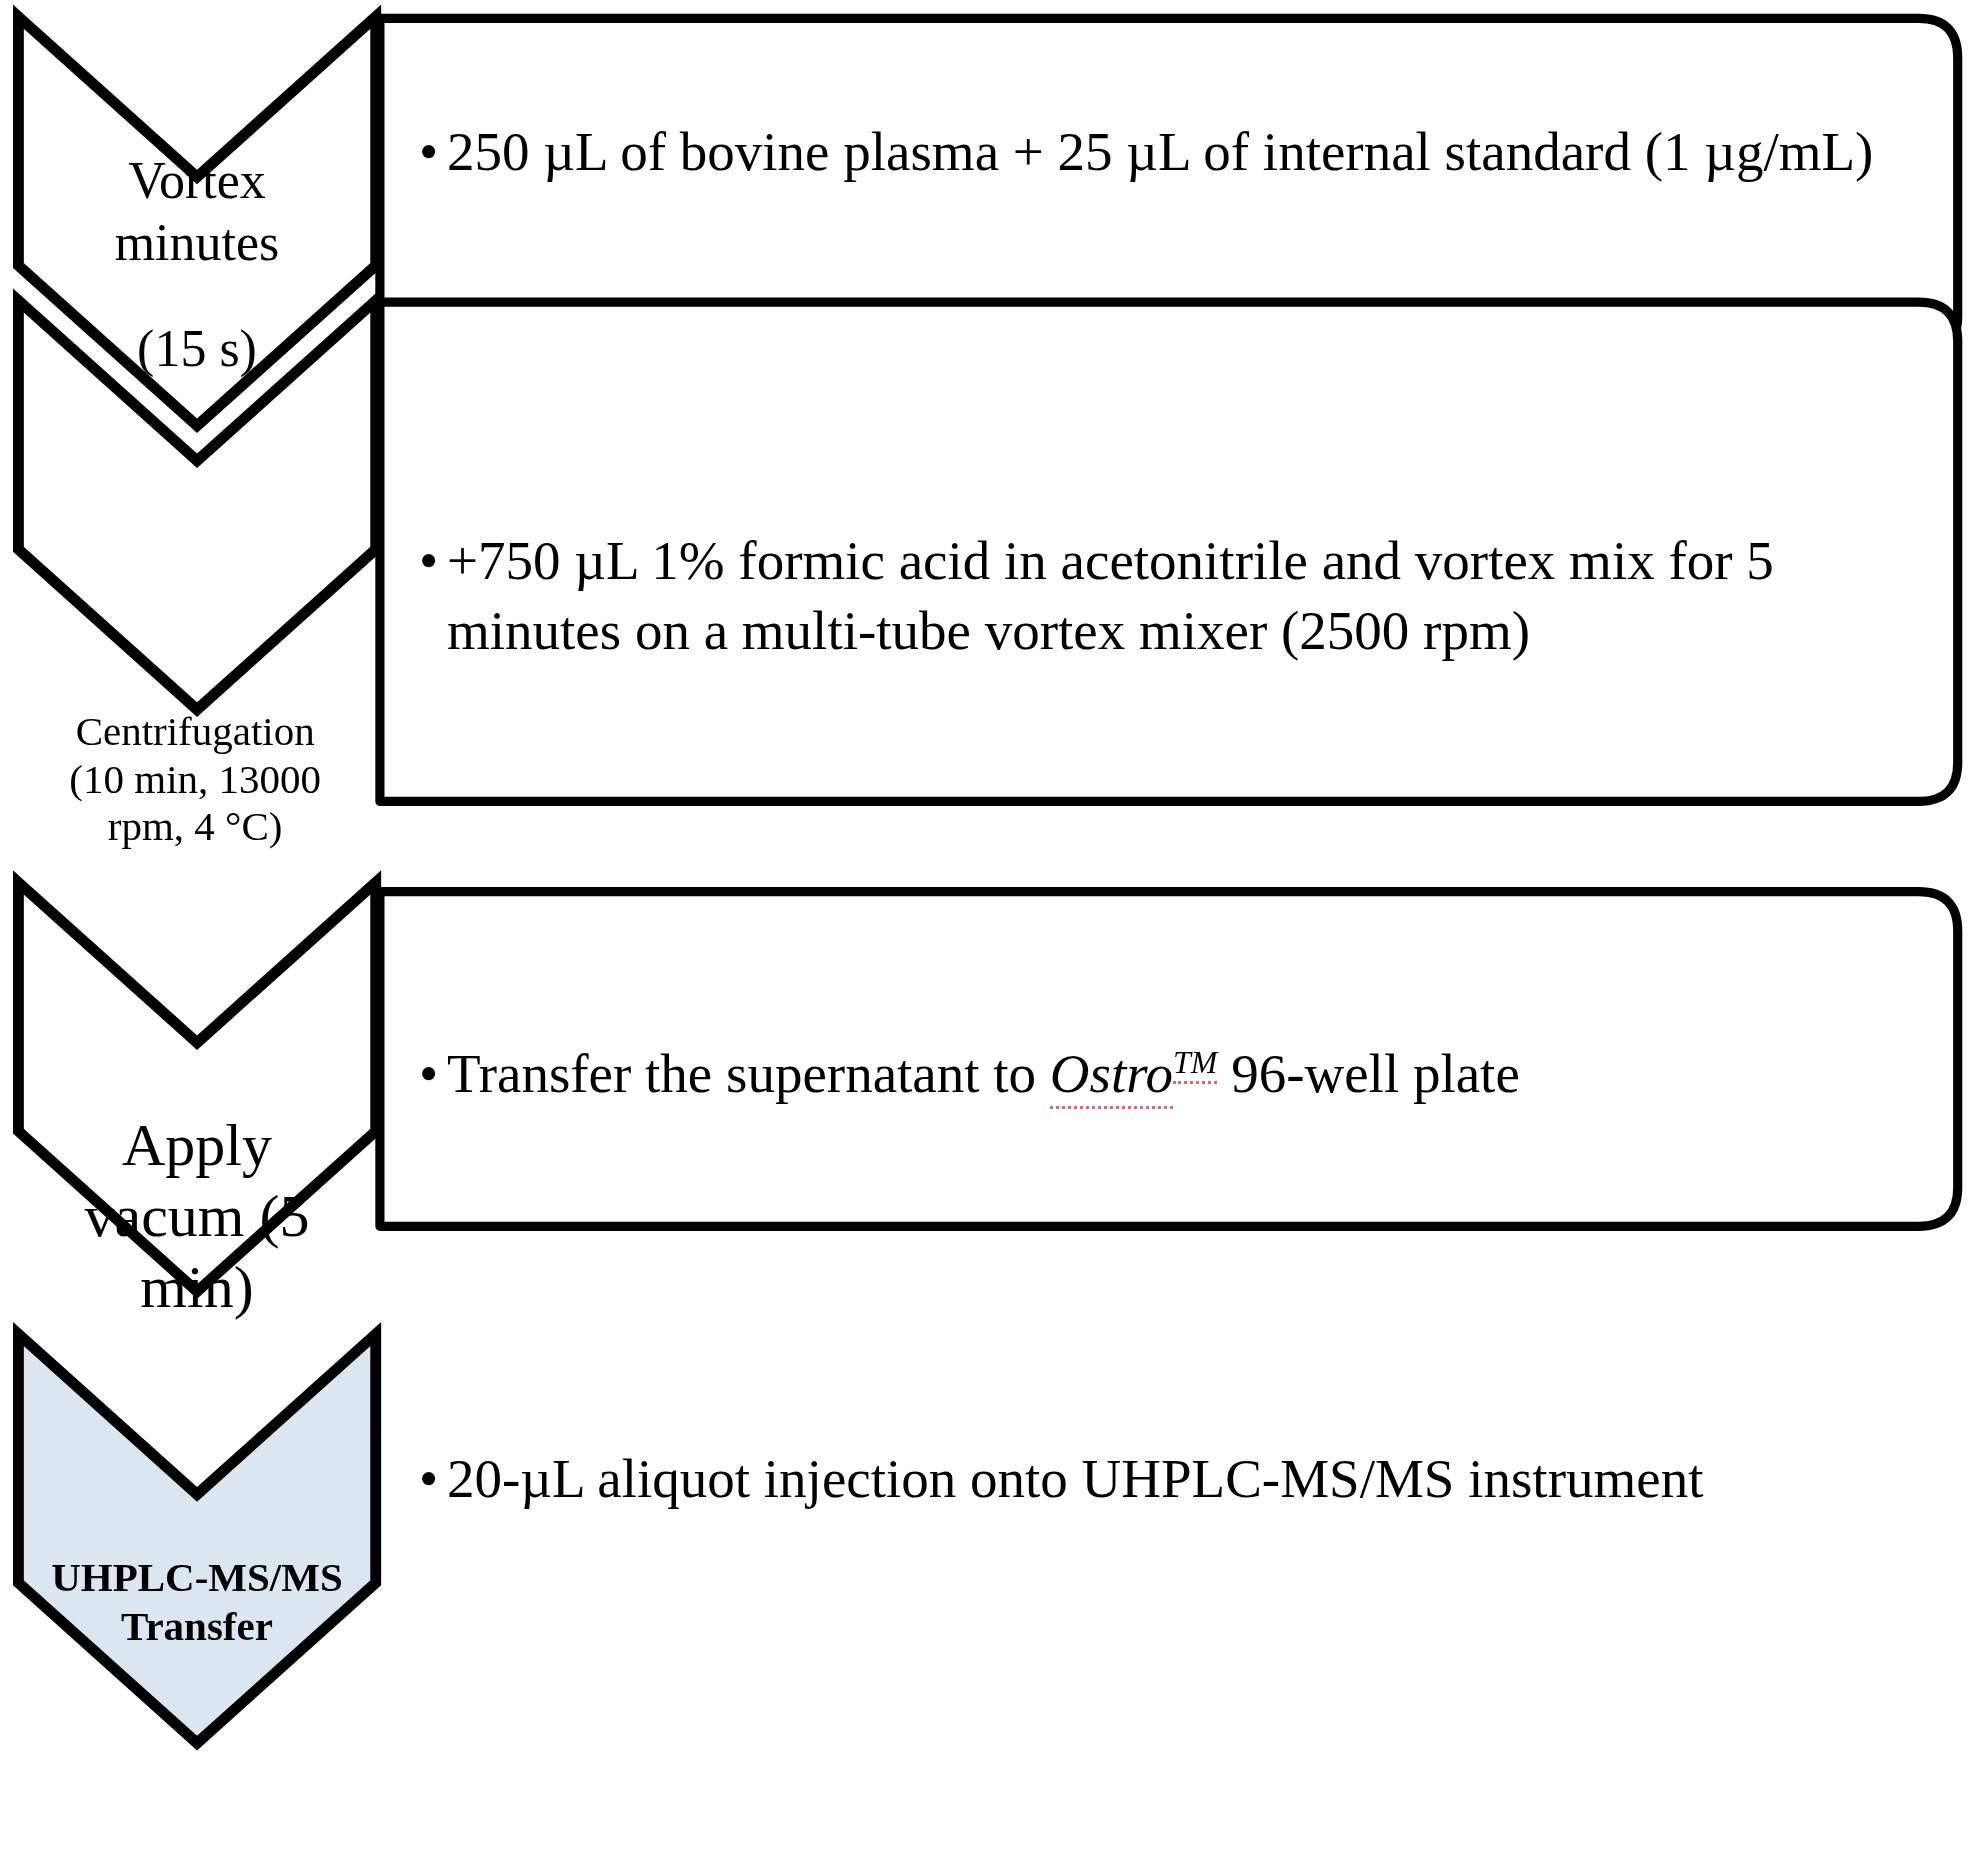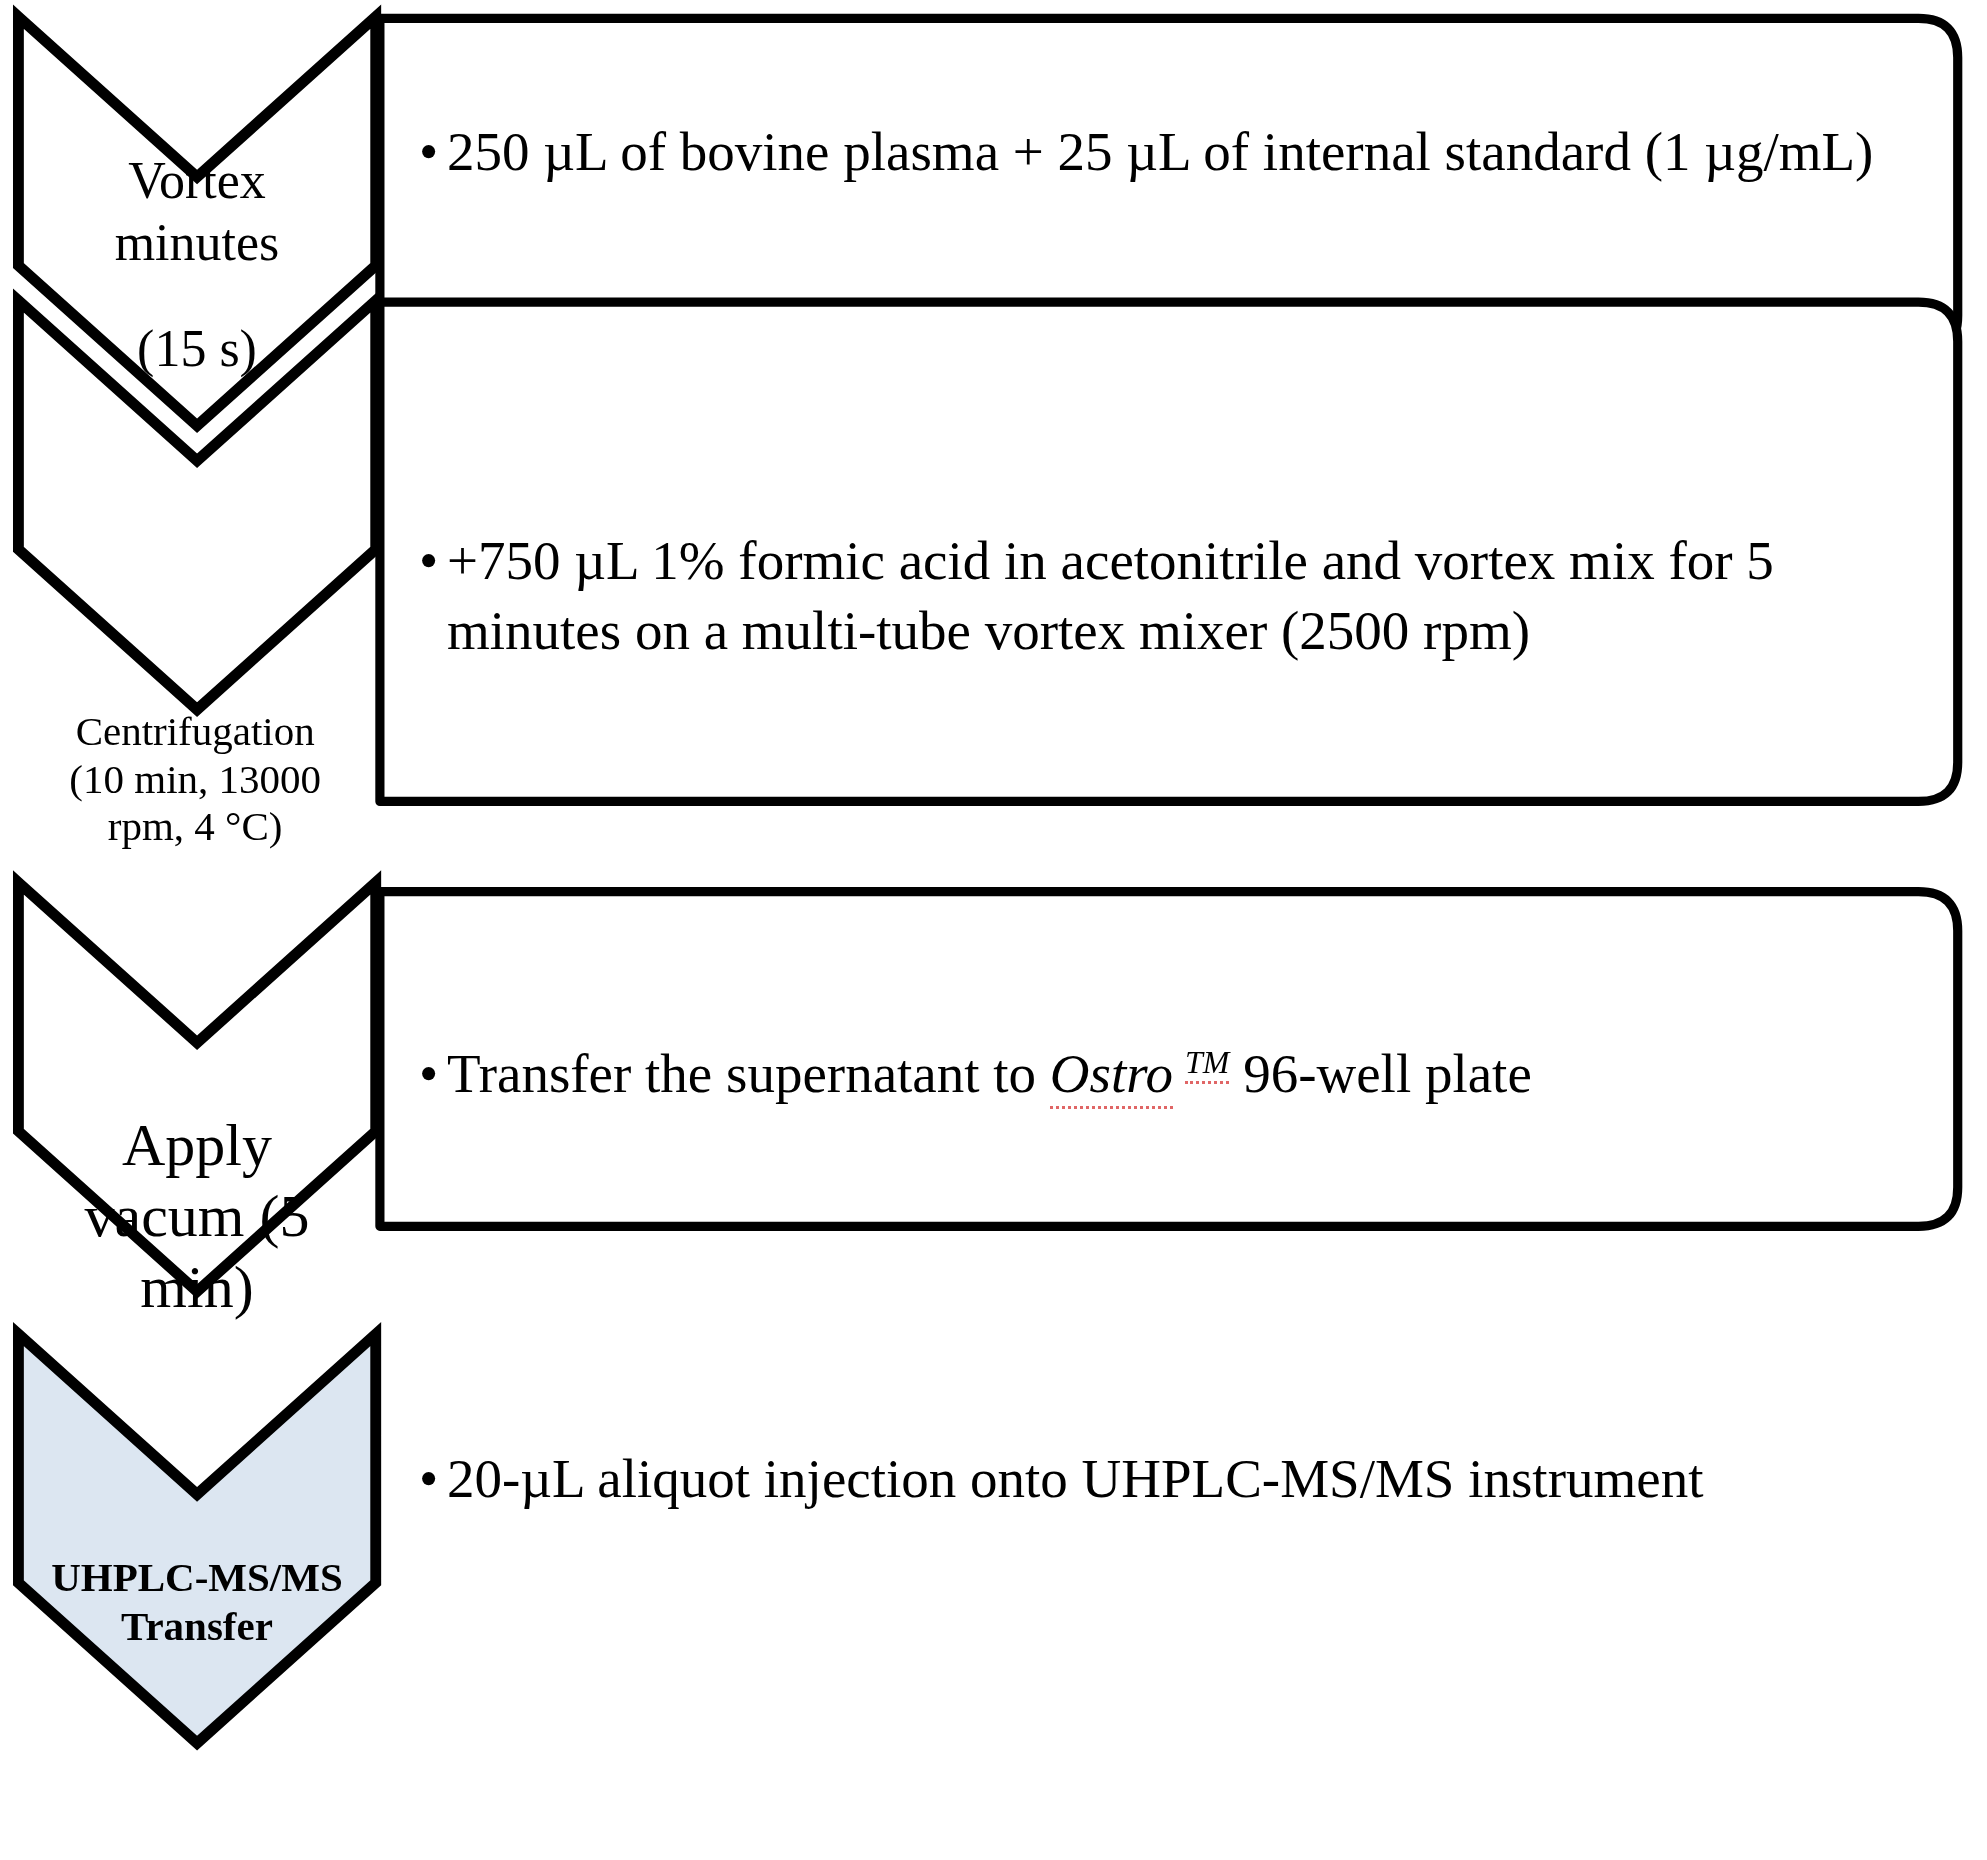--- a/index.html
+++ b/index.html
@@ -49,21 +49,21 @@
   .bb2{left:447px;top:526px;width:1469px;}
   .bb3{left:447px;top:1039px;width:1486px;}
   .bb4{left:447px;top:1444px;width:1469px;}
 
   
   .spell{
     border-bottom:3.3px dotted #e06666;
     padding-bottom:1.7px;
     font-style:italic;
   }
-  sup.tm{font-size:0.58em;vertical-align:super;line-height:0;margin-left:12px;}
+  sup.tm{font-size:0.58em;vertical-align:super;line-height:0;}
 </style>
 </head>
 <body>
 
 <div id="stage">
 
   <svg id="shapes" viewBox="0 0 2380 2228" xmlns="http://www.w3.org/2000/svg">
 
     <path d="M 455 22 L 2298 22 Q 2345 22 2345 69 L 2345 378 Q 2345 425 2298 425 L 455 425 Z" fill="#ffffff" stroke="#000000" stroke-width="11" stroke-linejoin="round"></path>
 

